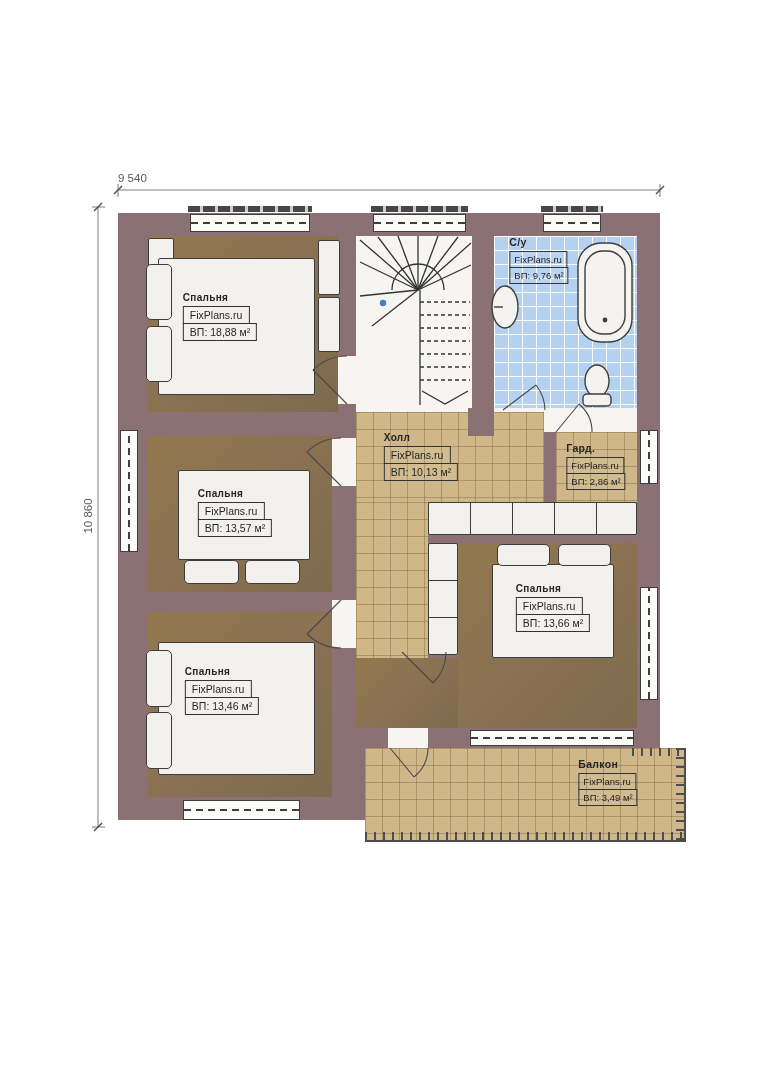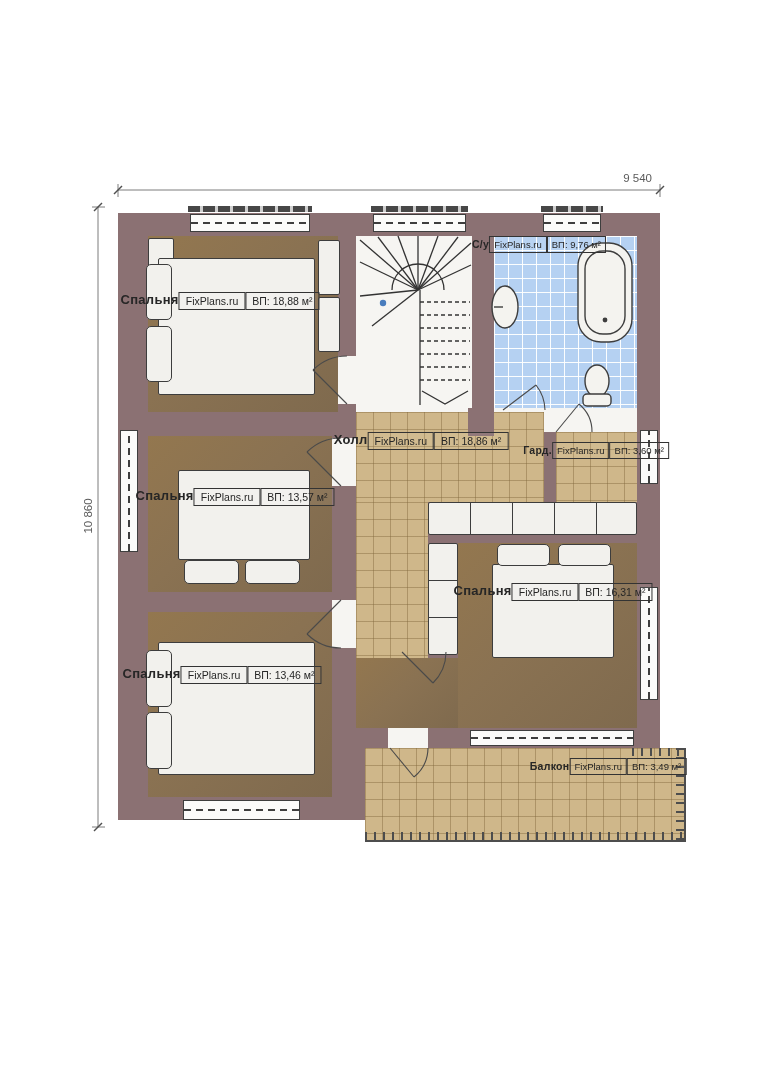--- a/index.html
+++ b/index.html
@@ -38,31 +38,31 @@
     border-right:2px solid #4d4d4d;border-bottom:2px solid #4d4d4d;box-sizing:border-box;}
   .rail-r{position:absolute;right:0;top:0;width:8px;height:100%;
     background:repeating-linear-gradient(0deg,#4d4d4d 0 2px,transparent 2px 9px);}
   .rail-b{position:absolute;left:0;bottom:0;width:100%;height:8px;
     background:repeating-linear-gradient(90deg,#4d4d4d 0 2px,transparent 2px 9px);}
   .rail-t{position:absolute;right:0;top:0;width:52px;height:8px;
     background:repeating-linear-gradient(90deg,#4d4d4d 0 2px,transparent 2px 9px);}
   
   svg.overlay{position:absolute;left:0;top:0;z-index:7;pointer-events:none;}
   
-  .room-label{position:absolute;z-index:9;display:flex;align-items:flex-end;
+  .room-label{position:absolute;z-index:9;display:flex;flex-direction:column;align-items:flex-start;
     transform:translateX(-50%);color:#262626;}
-  .room-name{font-weight:bold;font-size:13px;letter-spacing:.3px;margin-bottom:3px;white-space:nowrap;}
+  .room-name{font-weight:bold;font-size:10px;letter-spacing:.3px;margin-bottom:3px;white-space:nowrap;}
   .room-box{border:1.4px solid #333;padding:0 6px;font-size:10.5px;line-height:16px;white-space:nowrap;
     background:rgba(255,255,255,.06);}
   .room-box + .room-box{margin-top:-1.4px;}
   .small .room-name{font-size:10.5px;}
   .small .room-box{font-size:9.5px;padding:0 4px;line-height:15px;}
   
   .dim{position:absolute;color:#5a5a5a;font-size:11.5px;z-index:9;}
-  .dim-top{left:110px;top:172px;width:542px;text-align:right;}
+  .dim-top{left:118px;top:172px;width:542px;text-align:left;}
   .dim-left{left:48px;top:510px;width:80px;text-align:center;transform:rotate(-90deg);}
 </style>
 </head>
 <body>
 
 <div class="abs wall-bg"></div>
 
 <div class="abs floor wood" style="left:148px;top:236px;width:190px;height:176px;"></div>
 <div class="abs floor white-floor" style="left:356px;top:236px;width:116px;height:176px;"></div>
 <div class="abs floor tile-blue" style="left:494px;top:236px;width:143px;height:172px;"></div>
@@ -200,41 +200,41 @@
   <div class="room-box">ВП: 18,88 м²</div>
 </div>
 <div class="room-label small" style="left:539px;top:236px;">
   <div class="room-name">С/у</div>
   <div class="room-box">FixPlans.ru</div>
   <div class="room-box">ВП: 9,76 м²</div>
 </div>
 <div class="room-label" style="left:421px;top:432px;">
   <div class="room-name">Холл</div>
   <div class="room-box">FixPlans.ru</div>
-  <div class="room-box">ВП: 18,86 м²</div>
+  <div class="room-box">ВП: 10,13 м²</div>
 </div>
 <div class="room-label small" style="left:596px;top:442px;">
   <div class="room-name">Гард.</div>
   <div class="room-box">FixPlans.ru</div>
-  <div class="room-box">ВП: 3,60 м²</div>
+  <div class="room-box">ВП: 2,86 м²</div>
 </div>
 <div class="room-label" style="left:235px;top:488px;">
   <div class="room-name">Спальня</div>
   <div class="room-box">FixPlans.ru</div>
   <div class="room-box">ВП: 13,57 м²</div>
 </div>
 <div class="room-label" style="left:222px;top:666px;">
   <div class="room-name">Спальня</div>
   <div class="room-box">FixPlans.ru</div>
   <div class="room-box">ВП: 13,46 м²</div>
 </div>
 <div class="room-label" style="left:553px;top:583px;">
   <div class="room-name">Спальня</div>
   <div class="room-box">FixPlans.ru</div>
-  <div class="room-box">ВП: 16,31 м²</div>
+  <div class="room-box">ВП: 13,66 м²</div>
 </div>
 <div class="room-label small" style="left:608px;top:758px;">
   <div class="room-name">Балкон</div>
   <div class="room-box">FixPlans.ru</div>
   <div class="room-box">ВП: 3,49 м²</div>
 </div>
 
 <div class="dim dim-top">9 540</div>
 <div class="dim dim-left">10 860</div>
 

